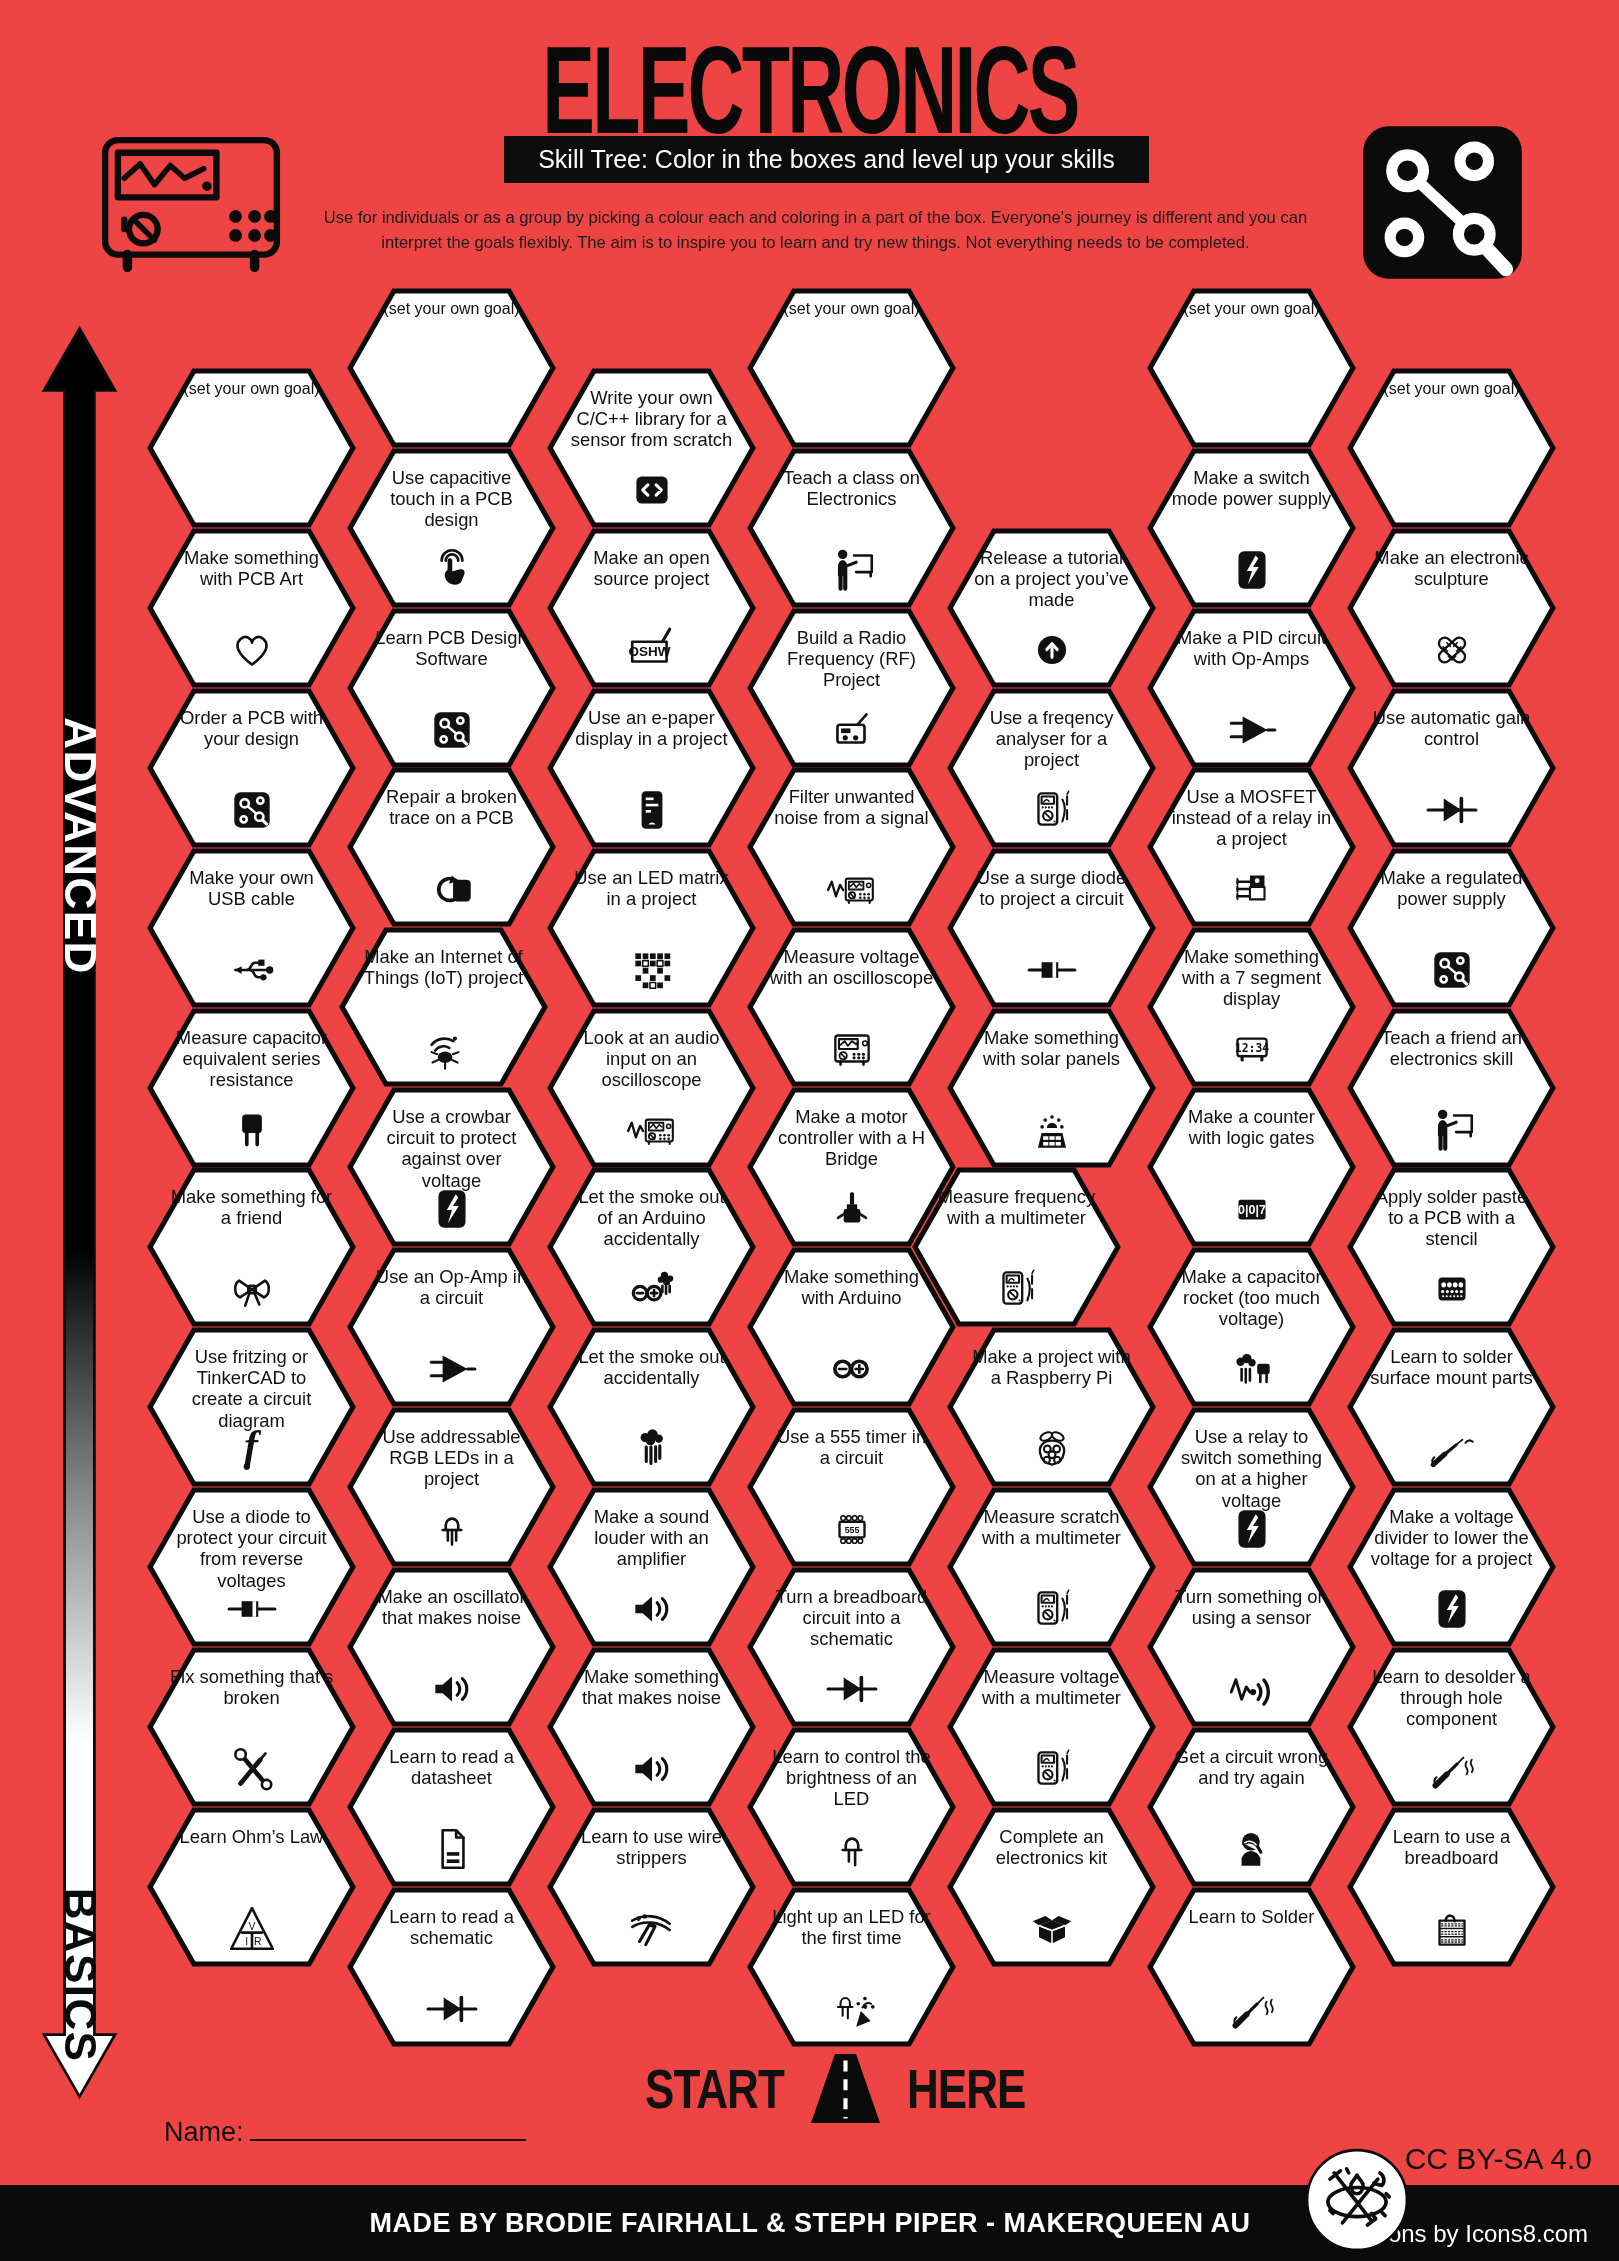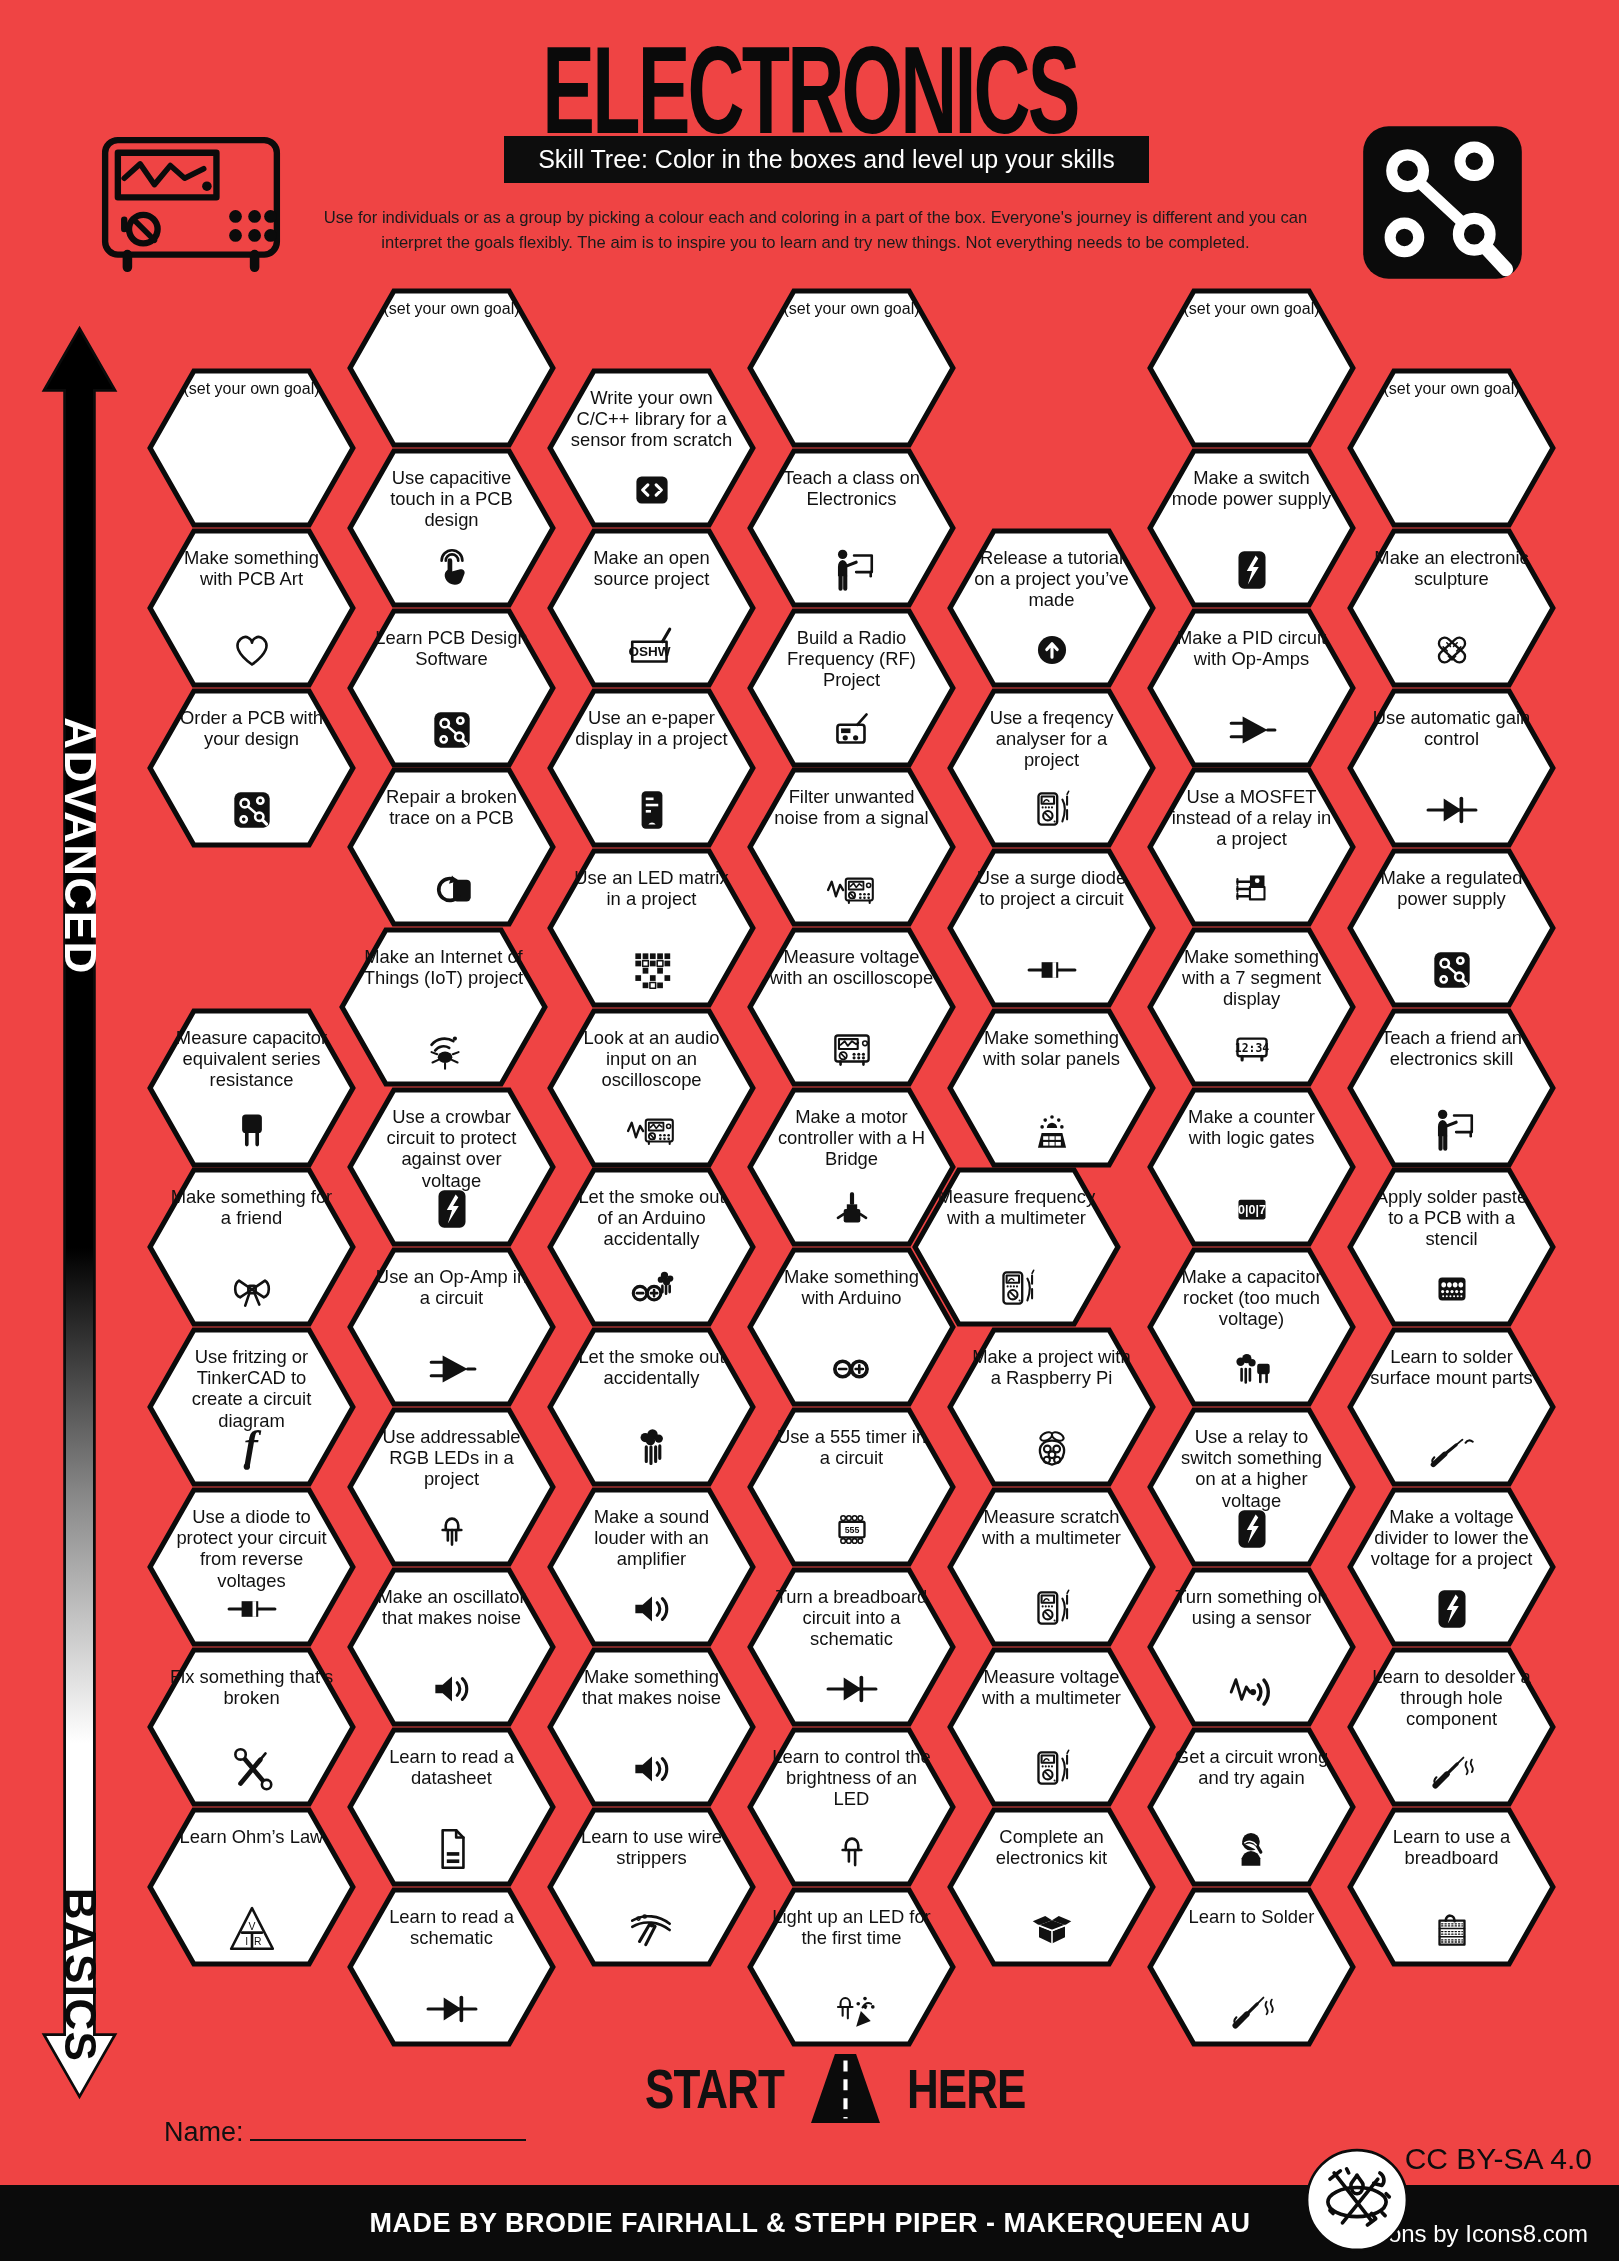--- a/index.html
+++ b/index.html
@@ -153,20 +153,37 @@
                 <circle cx="36" cy="37" r="8"></circle>
                 <circle cx="64" cy="63" r="8"></circle>
                 <path d="M42 43 L58 57"></path>
                 <circle cx="66" cy="32" r="6"></circle>
                 <circle cx="34" cy="68" r="6"></circle>
                 <path d="M70 69 l8 8" stroke-width="6"></path>
               </g>
             </g>
           </svg></div>
       </div>
+      <div class="hex" style="left: 150px; top: 851px;">
+        <svg class="hex-bg" viewBox="0 0 440 334">
+          <polygon points="0,167 95,0 345,0 440,167 345,334 95,334" fill="#fff" stroke="#0b0b0b" stroke-width="11"></polygon>
+        </svg>
+        <div class="hex-label">Make your own USB cable</div>
+        <div class="hex-icon"><svg viewBox="0 0 100 100">
+            <g fill="none" stroke="#111" stroke-width="5" stroke-linecap="round" stroke-linejoin="round">
+              <path d="M18 50 H80"></path>
+              <path d="M30 43 L16 50 L30 57 Z" fill="#111" stroke="none"></path>
+              <path d="M40 50 C50 50 46 36 56 36 H62"></path>
+              <path d="M46 50 C56 50 52 64 62 64 H66"></path>
+              <rect x="62" y="30" width="12" height="12" fill="#111" stroke="none"></rect>
+              <circle cx="72" cy="64" r="6" fill="#111" stroke="none"></circle>
+              <circle cx="84" cy="50" r="7" fill="#111" stroke="none"></circle>
+            </g>
+          </svg></div>
+      </div>
       <div class="hex" style="left: 150px; top: 1011px;">
         <svg class="hex-bg" viewBox="0 0 440 334">
           <polygon points="0,167 95,0 345,0 440,167 345,334 95,334" fill="#fff" stroke="#0b0b0b" stroke-width="11"></polygon>
         </svg>
         <div class="hex-label">Measure capacitor equivalent series resistance</div>
         <div class="hex-icon"><svg viewBox="0 0 100 100">
             <g fill="none" stroke="#111" stroke-width="5" stroke-linecap="round" stroke-linejoin="round">
               <rect x="31" y="20" width="38" height="36" rx="7" fill="#111" stroke="none"></rect>
               <path d="M40 56 V78 M60 56 V78" stroke-width="7"></path>
             </g>

